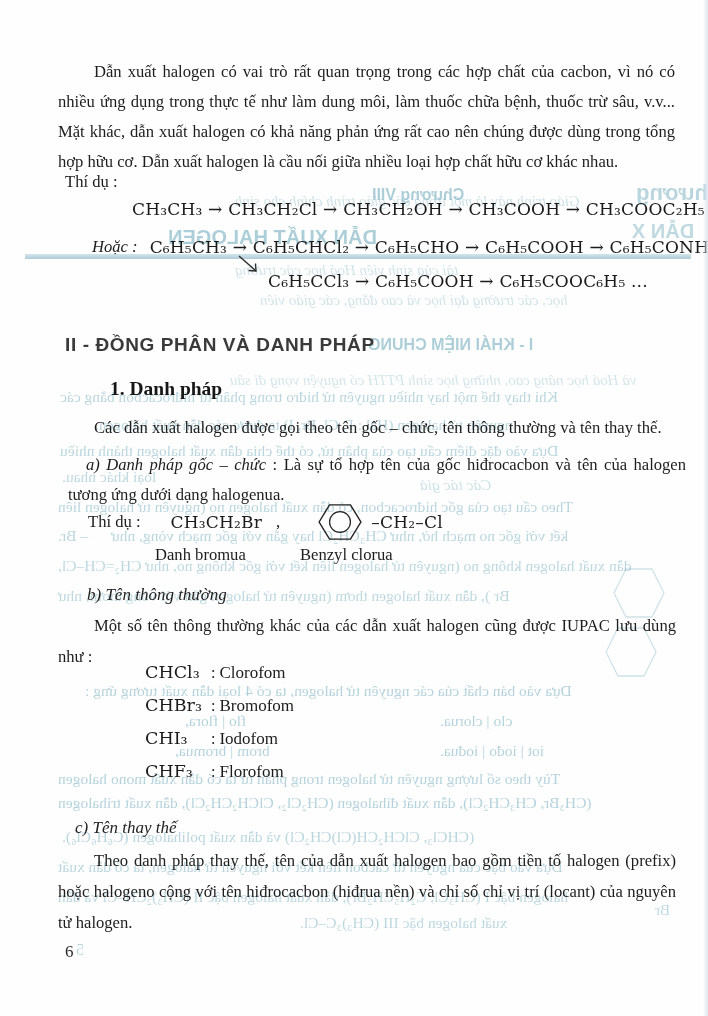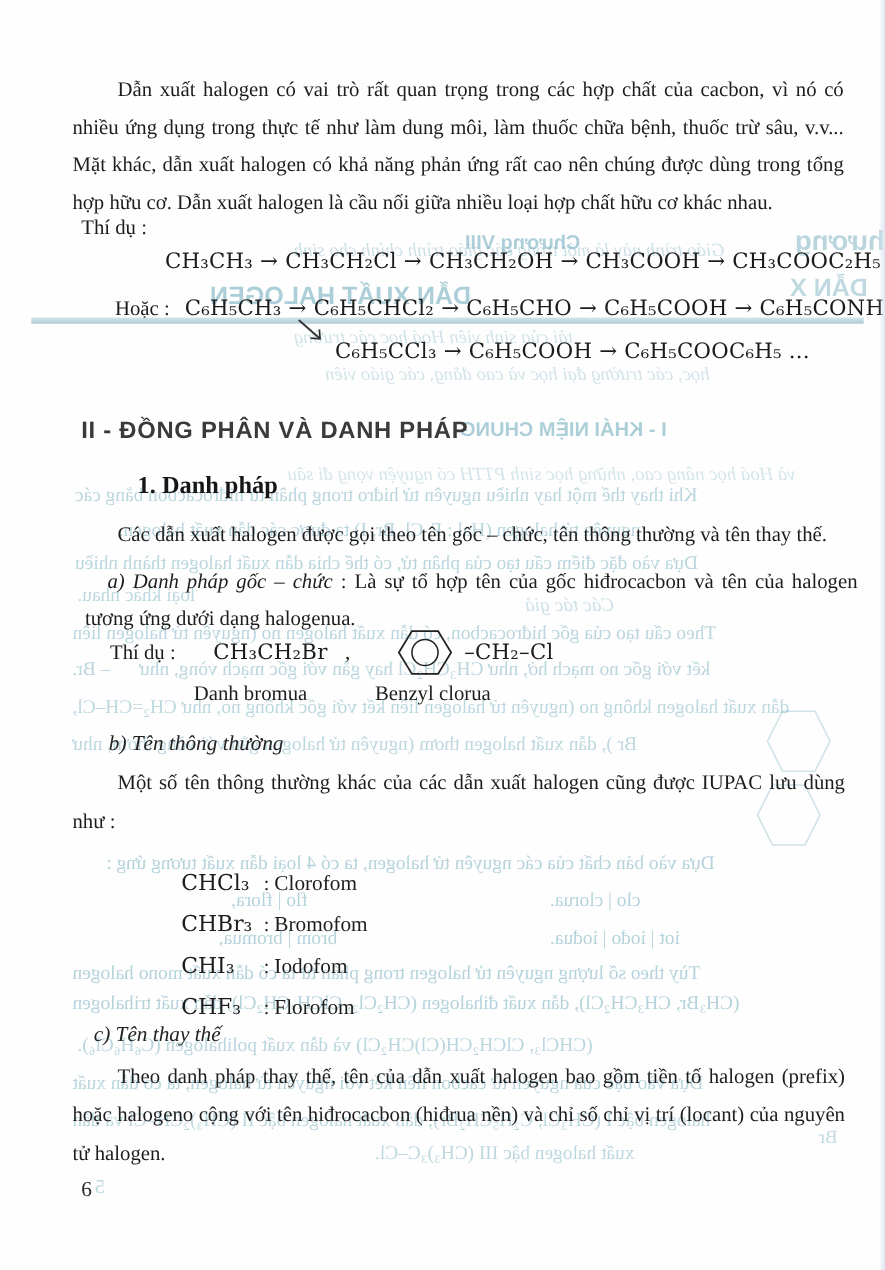--- a/index.html
+++ b/index.html
@@ -105,21 +105,21 @@
 
   <div id="content">
 
     <div class="para indent" style="left:58px;top:57px;width:617px;">Dẫn xuất halogen có vai trò rất quan trọng trong các hợp chất của cacbon, vì nó có nhiều ứng dụng trong thực tế như làm dung môi, làm thuốc chữa bệnh, thuốc trừ sâu, v.v... Mặt khác, dẫn xuất halogen có khả năng phản ứng rất cao nên chúng được dùng trong tổng hợp hữu cơ. Dẫn xuất halogen là cầu nối giữa nhiều loại hợp chất hữu cơ khác nhau.</div>
 
     <div class="abs" style="left:65px;top:172px;font-size:16.6px;">Thí dụ :</div>
 
     <div class="eq" style="left:132px;top:199px;">CH₃CH₃ → CH₃CH₂Cl → CH₃CH₂OH → CH₃COOH → CH₃COOC₂H₅ ...</div>
 
     <div class="exrow" style="left:92px;top:237px;">
-      <span style="font-size:16.6px;margin-right:12px;">Hoặc :</span>
+      <span style="font-size:16.6px;margin-right:12px;font-style:italic;">Hoặc :</span>
       <span class="eq" style="position:static;">C₆H₅CH₃ → C₆H₅CHCl₂ → C₆H₅CHO → C₆H₅COOH → C₆H₅CONH₂ ...</span>
     </div>
 
     <div class="rule-blue"></div>
 
     <svg class="abs" style="left:236px;top:254px;" width="30" height="24" viewBox="0 0 30 24">
       <line x1="3" y1="2" x2="20" y2="17" stroke="#2e2e2e" stroke-width="1.4"></line>
       <polyline points="12.5,16.5 20,17 19.5,9.5" fill="none" stroke="#2e2e2e" stroke-width="1.4"></polyline>
     </svg>
 
@@ -148,21 +148,21 @@
 
     <div class="names-row">
       <span style="left:155px;top:545px;">Danh bromua</span>
       <span style="left:300px;top:545px;">Benzyl clorua</span>
     </div>
 
     <div class="item-label" style="left:87px;top:585px;text-align:center;">b) Tên thông thường</div>
 
     <div class="para indent" style="left:58px;top:610px;width:618px;line-height:31px;">Một số tên thông thường khác của các dẫn xuất halogen cũng được IUPAC lưu dùng như :</div>
 
-    <div class="abs" style="left:145px;top:690px;">
+    <div class="abs" style="left:145px;top:656px;">
       <div class="cn-row">
         <span class="cn-formula">CHCl₃</span>
         <span>:</span>
         <span class="cn-name">Clorofom</span>
       </div>
       <div class="cn-row">
         <span class="cn-formula">CHBr₃</span>
         <span>:</span>
         <span class="cn-name">Bromofom</span>
       </div>

